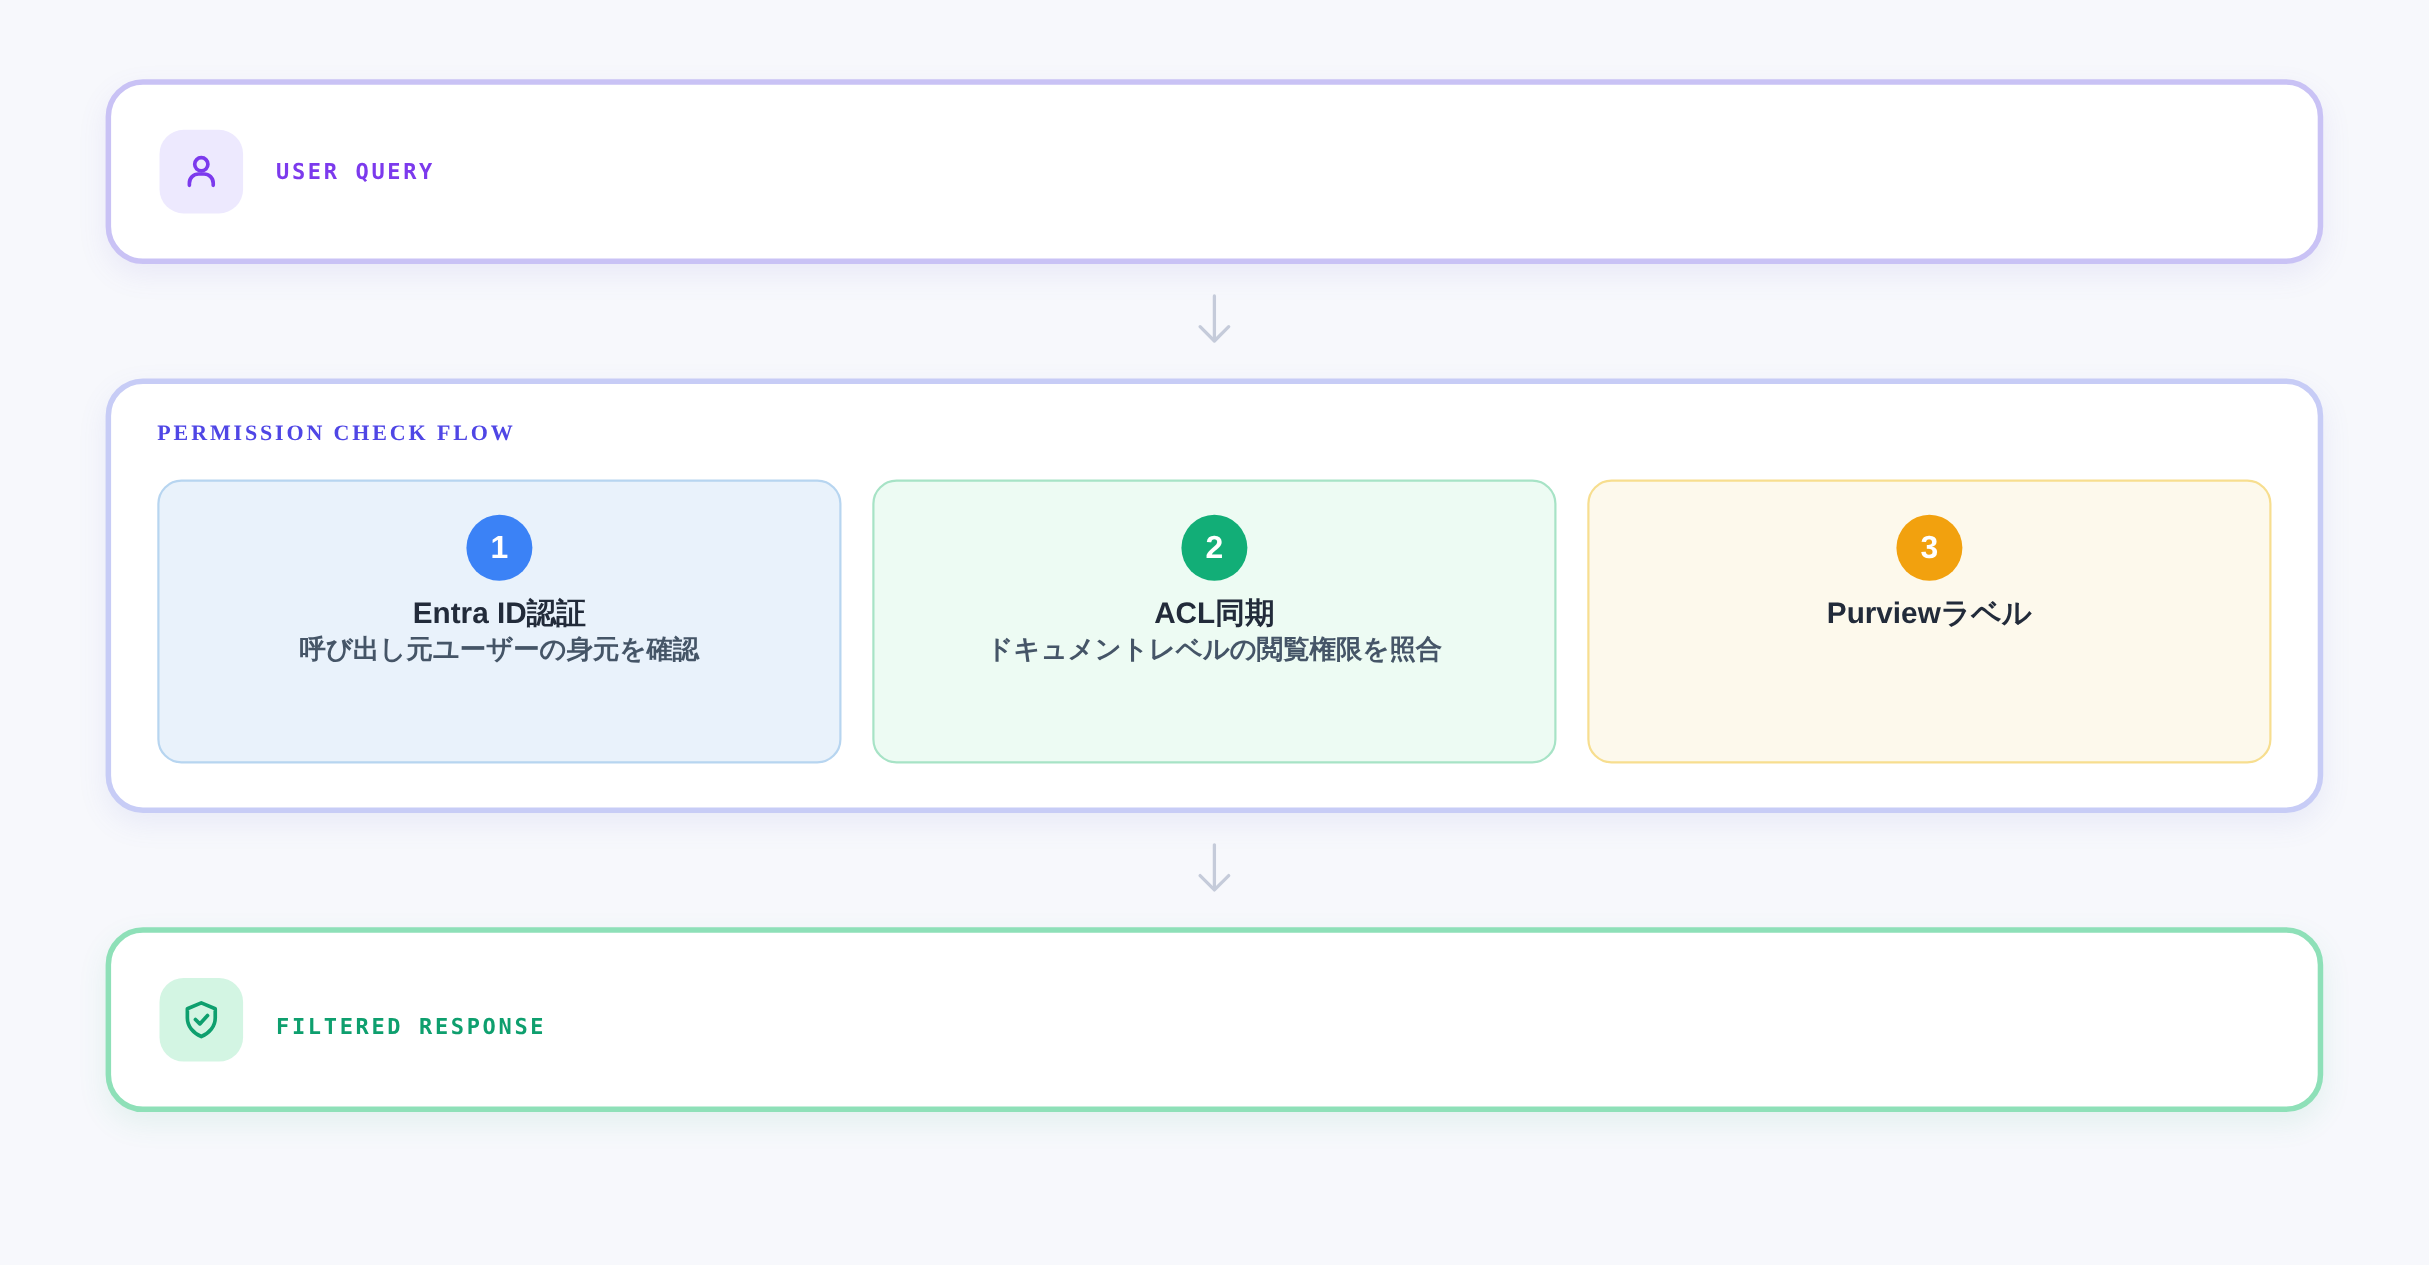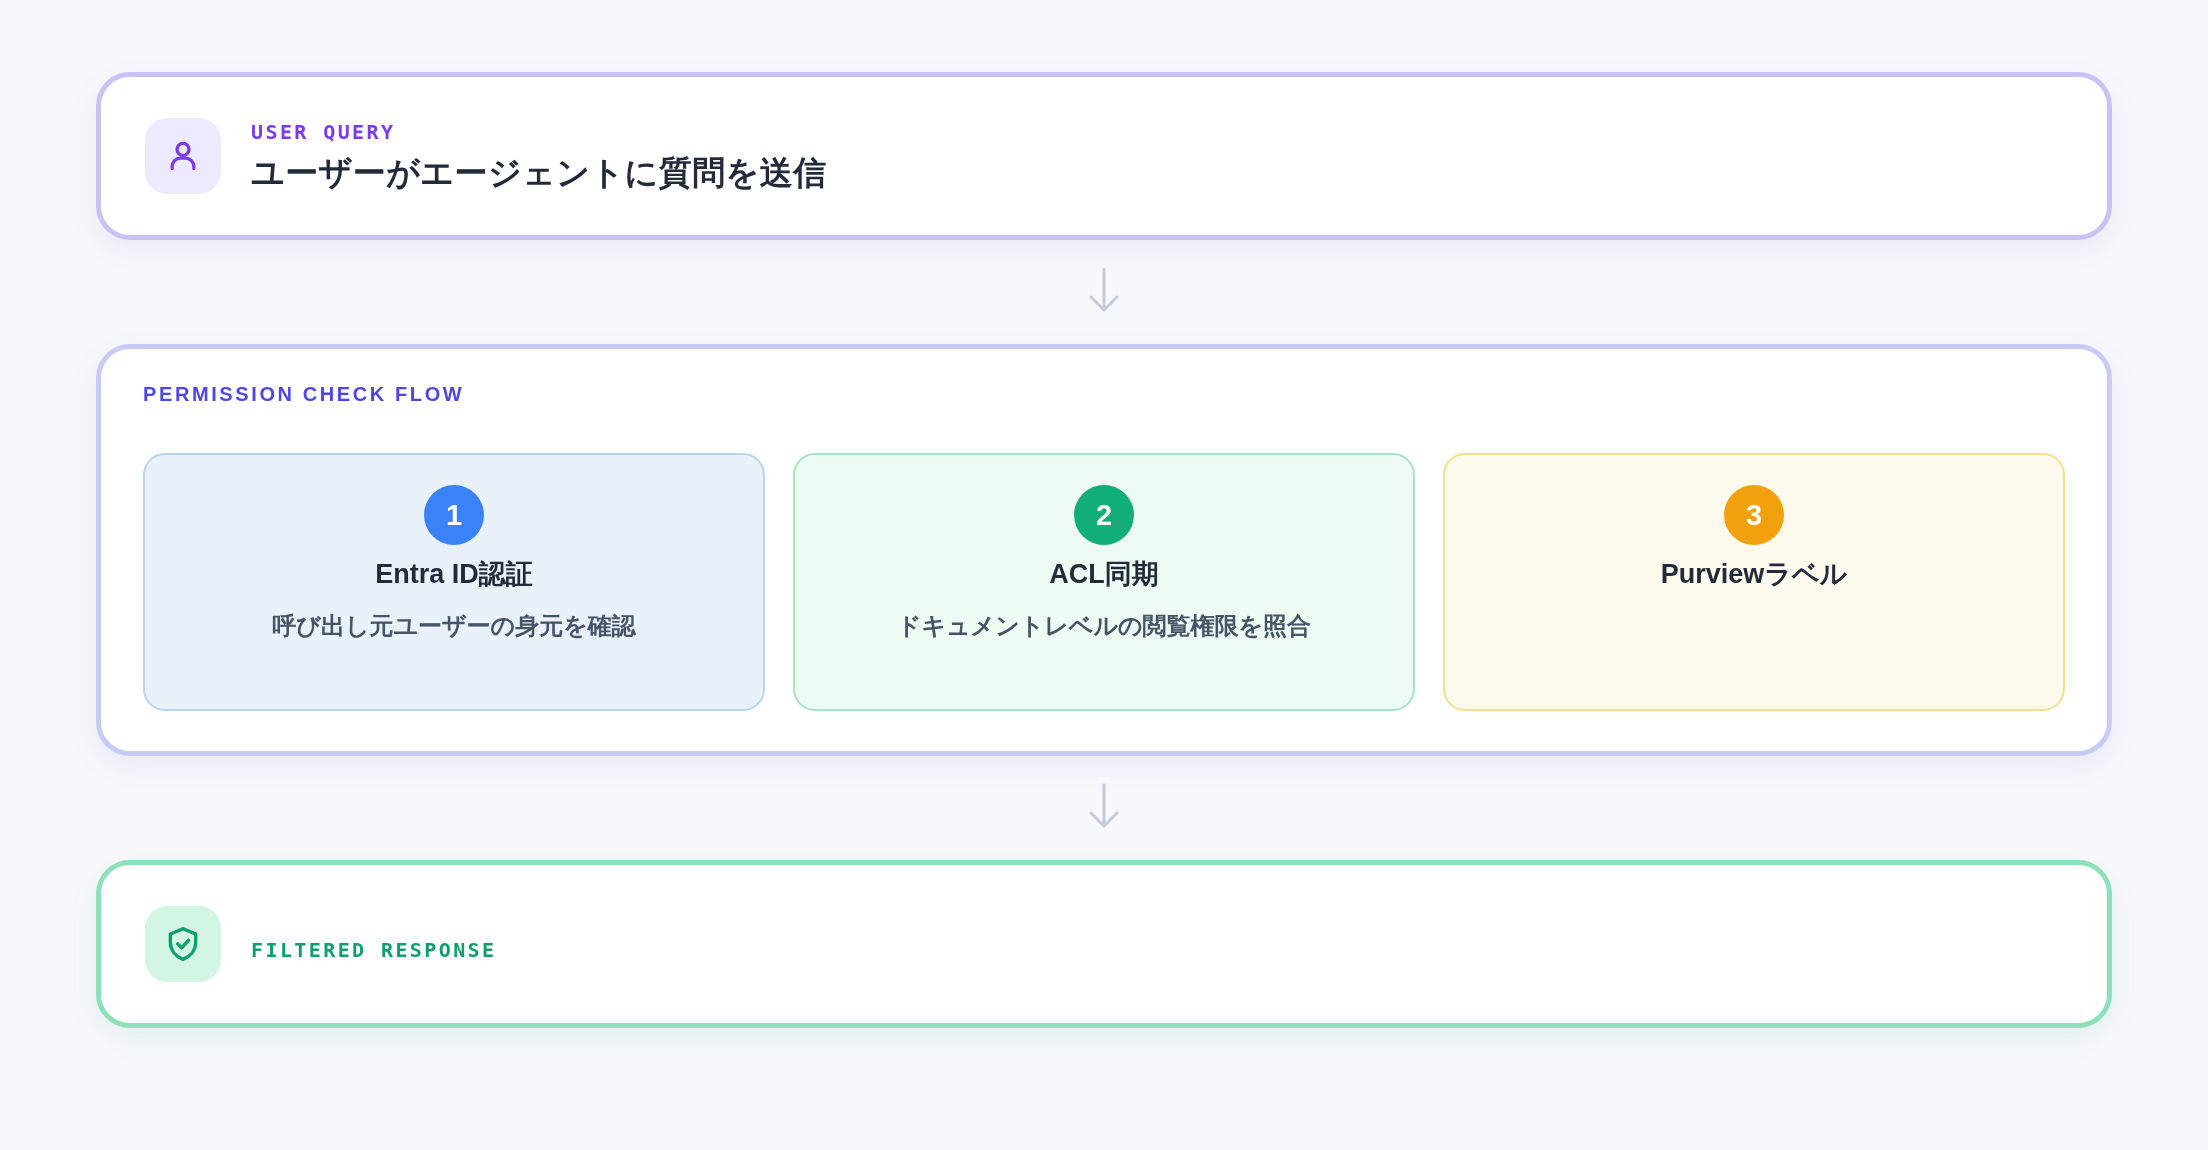--- a/index.html
+++ b/index.html
@@ -89,26 +89,26 @@
   
   .flow-panel {
     background: #FFFFFF;
     border: 5px solid #C7CCF6;
     border-radius: 34px;
     padding: 34px 42px 40px 42px;
     box-shadow: 0 10px 26px rgba(110, 118, 210, 0.10);
   }
 
   .flow-eyebrow {
-    font-family: Liberation Sans, sans-serif;
+    font-family: Liberation Serif, serif;
     font-size: 20px;
     font-weight: 700;
     letter-spacing: 2.6px;
     color: #4F46E5;
-    margin-bottom: 47px;
+    margin-bottom: 30px;
   }
 
   .steps {
     display: grid;
     grid-template-columns: repeat(3, 1fr);
     gap: 28px;
   }
 
   .step {
     border-radius: 22px;
@@ -144,21 +144,20 @@
   .step-title {
     margin-top: 13px;
     font-size: 27px;
     font-weight: 700;
     color: #222B3A;
     text-align: right;
     line-height: 1.25;
   }
 
   .step-desc {
-    margin-top: 18px;
     font-size: 24px;
     font-weight: 600;
     color: #455567;
     text-align: center;
     line-height: 1.3;
   }
 </style>
 </head>
 <body>
 
@@ -166,21 +165,20 @@
 
   <div class="banner banner-purple">
     <div class="banner-icon icon-purple">
       <svg width="40" height="40" viewBox="0 0 24 24" fill="none" stroke="#7C3AED" stroke-width="2" stroke-linecap="round" stroke-linejoin="round">
         <circle cx="12" cy="8" r="3.6"></circle>
         <path d="M5.5 19.5v-1.2a5 5 0 0 1 5-5h3a5 5 0 0 1 5 5v1.2"></path>
       </svg>
     </div>
     <div class="banner-text">
       <div class="eyebrow eyebrow-purple">USER QUERY</div>
-      <div class="banner-title">ユーザーがエージェントに質問を送信</div>
     </div>
   </div>
 
   <div class="connector">
     <svg width="42" height="54" viewBox="0 0 42 54" fill="none" stroke="#C5CBDA" stroke-width="3" stroke-linecap="round" stroke-linejoin="round">
       <path d="M21 4 V44"></path>
       <path d="M8 32 L21 45 L34 32"></path>
     </svg>
   </div>
 

